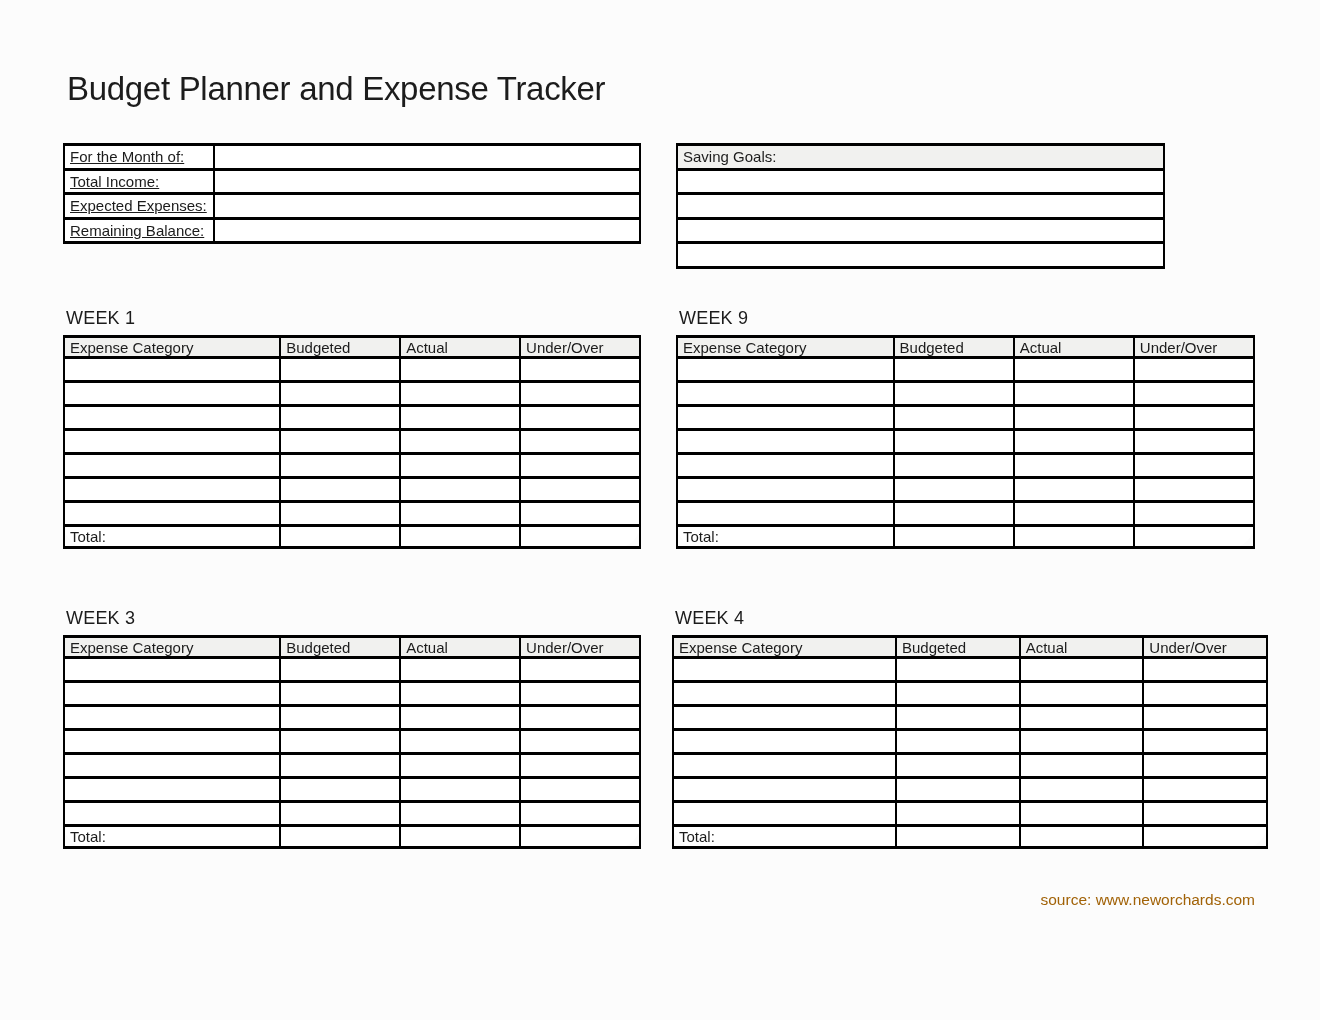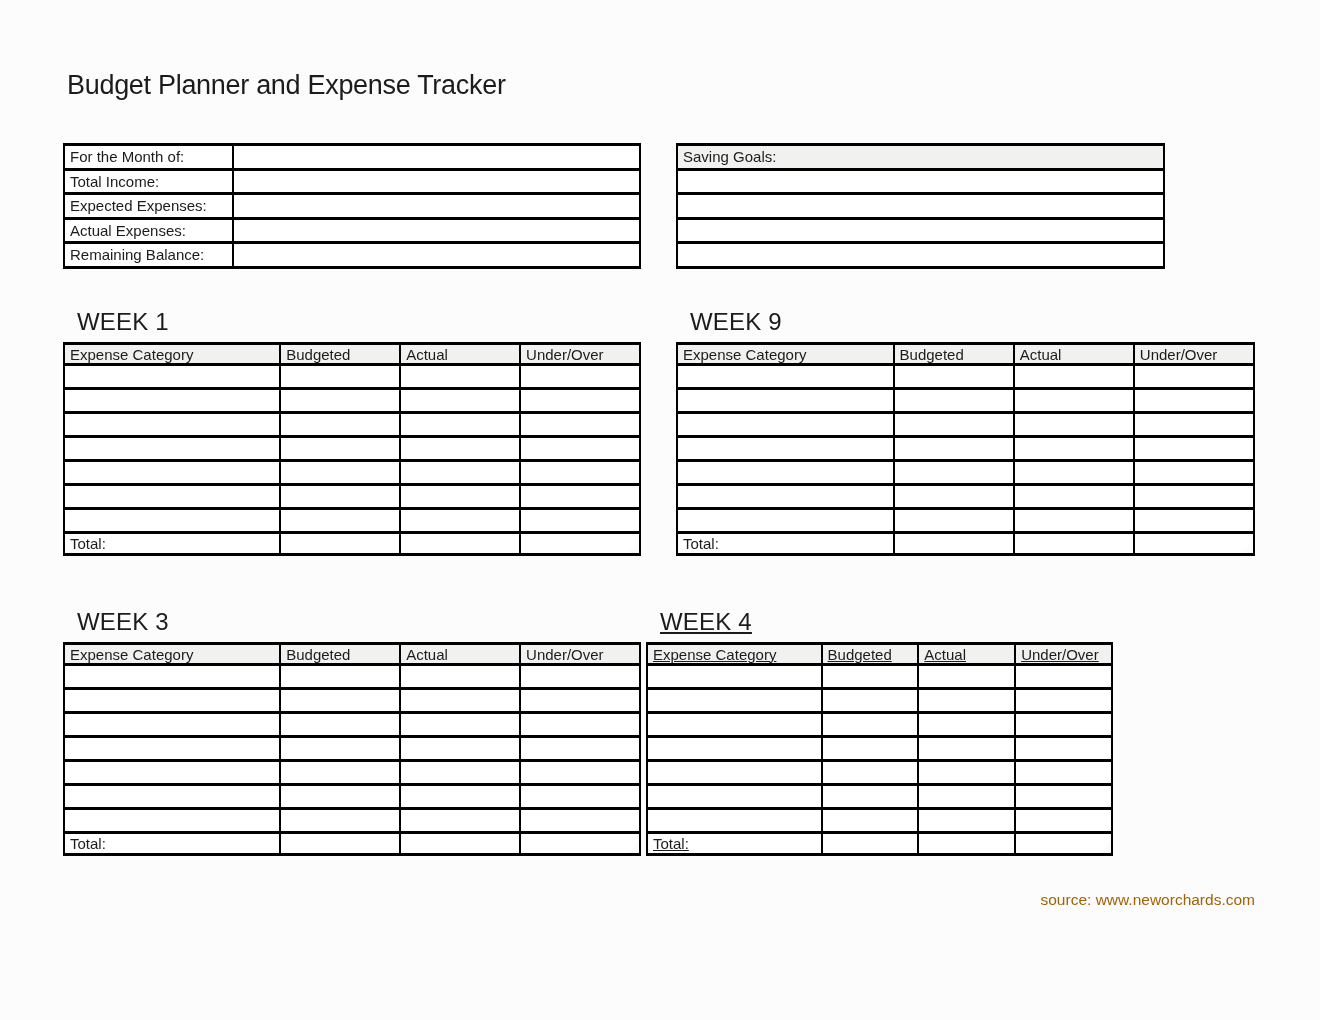--- a/index.html
+++ b/index.html
@@ -12,49 +12,49 @@
   html,body{width:1320px;height:1020px;}
   body{
     background:var(--page-bg);
     color:var(--text);
     font-family:"Liberation Sans", sans-serif;
     position:relative;
     overflow:hidden;
   }
   .page-title{
     position:absolute;left:67px;top:70px;
-    font-size:27px;font-weight:400;letter-spacing:-0.3px;color:var(--text);
+    font-size:33px;font-weight:400;letter-spacing:-0.3px;color:var(--text);
   }
   table{border-collapse:collapse;table-layout:fixed;background:#ffffff;}
   td,th{
     border-left:2px solid var(--border);
     border-right:2px solid var(--border);
     border-top:3px solid var(--border);
     border-bottom:3px solid var(--border);
     font-size:15px;font-weight:400;text-align:left;
     padding:0 0 0 5px;vertical-align:middle;
     overflow:hidden;white-space:nowrap;
   }
   
   .summary-table{position:absolute;left:63px;top:143px;width:578px;}
-  .summary-table th{width:169px;background:#ffffff;}
+  .summary-table th{width:150px;background:#ffffff;text-decoration:underline;}
   .summary-table td,.summary-table th{height:24.5px;}
   
   .goals-table{position:absolute;left:676px;top:143px;width:489px;}
   .goals-table td,.goals-table th{height:24.5px;}
   .goals-table thead th{background:var(--header-fill);}
   
   .week-section{position:absolute;width:578px;}
   #week-0{left:63px;top:308px;}
   #week-1{left:676px;top:308px;width:579px;}
   #week-2{left:63px;top:608px;}
-  #week-3{left:646px;top:608px;width:467px;text-decoration:underline;}
+  #week-3{left:672px;top:608px;width:596px;}
   .week-heading{
-    font-size:24px;font-weight:400;color:var(--text);
-    margin:0 0 6px 14px;letter-spacing:0.2px;
+    font-size:18px;font-weight:400;color:var(--text);
+    margin:0 0 6px 3px;letter-spacing:0.2px;
   }
   .week-table{width:100%;border-radius:27px;}
   .week-table thead th{background:var(--header-fill);height:21px;}
   .week-table tbody td{height:24px;}
   .week-table tr.total-row td{height:22px;}
   .col-category{width:37.5%;}
   .col-num{width:20.8%;}
   .source-note{
     position:absolute;right:65px;top:891px;
     font-size:15.5px;color:#a16207;
@@ -73,24 +73,20 @@
     </tr>
     <tr>
       <th>Total Income:</th>
       <td></td>
     </tr>
     <tr>
       <th>Expected Expenses:</th>
       <td></td>
     </tr>
     <tr>
-      <th>Actual Expenses:</th>
-      <td></td>
-    </tr>
-    <tr>
       <th>Remaining Balance:</th>
       <td></td>
     </tr>
   </tbody>
 </table>
 
 <table class="goals-table">
   <thead>
     <tr>
       <th>Saving Goals:</th>

